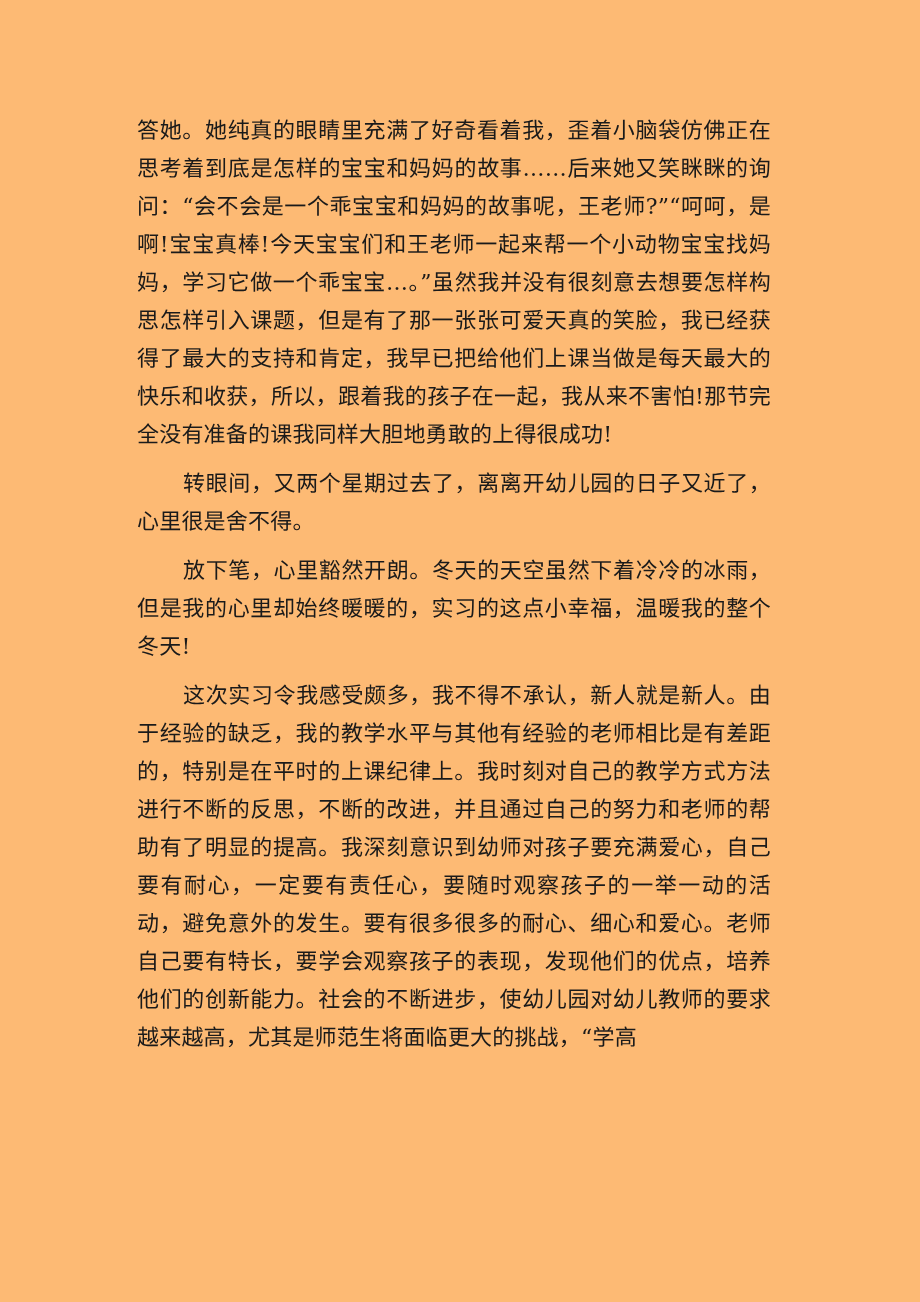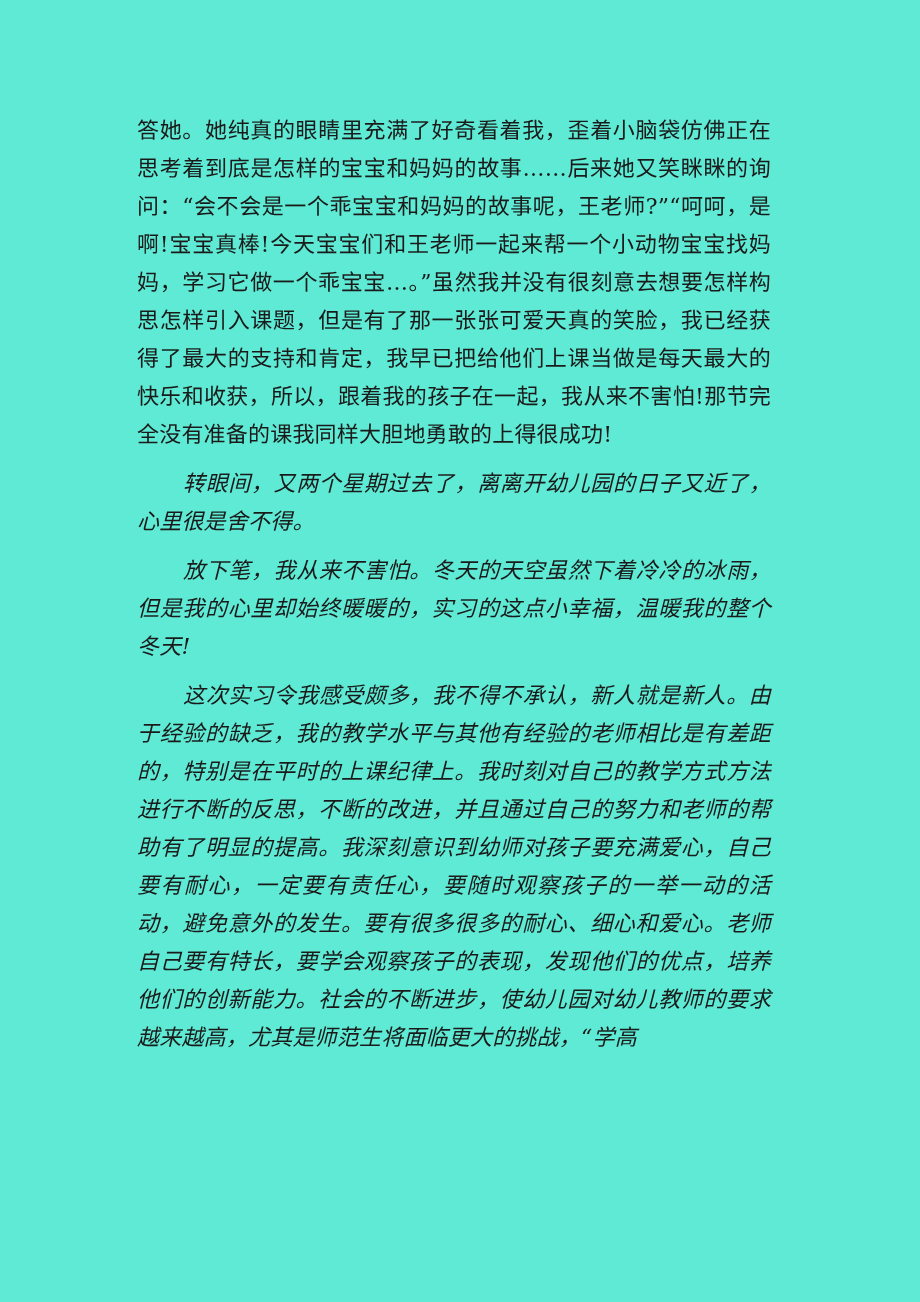--- a/index.html
+++ b/index.html
@@ -6,21 +6,21 @@
   html, body {
     margin: 0;
     padding: 0;
     background: #ffffff;
   }
 
   .page {
     position: relative;
     width: 920px;
     height: 1302px;
-    background: #5eead4;
+    background: #fdba74;
     margin: 0 auto;
     overflow: hidden;
     box-sizing: border-box;
   }
 
   .text-column {
     position: absolute;
     left: 137px;
     top: 112px;
     width: 634px;
@@ -38,36 +38,35 @@
     word-break: break-all;
     -webkit-font-smoothing: antialiased;
   }
 
   .para + .para {
     margin-top: 11px;
   }
 
   .para.indent {
     text-indent: 46px;
-    font-style: italic;
   }
 
   .para.no-indent {
     text-indent: 0;
   }
 </style>
 </head>
 <body>
 
 <div class="page">
   <div class="text-column">
 
     <p class="para no-indent">答她。她纯真的眼睛里充满了好奇看着我，歪着小脑袋仿佛正在思考着到底是怎样的宝宝和妈妈的故事……后来她又笑眯眯的询问：“会不会是一个乖宝宝和妈妈的故事呢，王老师?”“呵呵，是啊!宝宝真棒!今天宝宝们和王老师一起来帮一个小动物宝宝找妈妈，学习它做一个乖宝宝…。”虽然我并没有很刻意去想要怎样构思怎样引入课题，但是有了那一张张可爱天真的笑脸，我已经获得了最大的支持和肯定，我早已把给他们上课当做是每天最大的快乐和收获，所以，跟着我的孩子在一起，我从来不害怕!那节完全没有准备的课我同样大胆地勇敢的上得很成功!</p>
 
     <p class="para indent">转眼间，又两个星期过去了，离离开幼儿园的日子又近了，心里很是舍不得。</p>
 
 
-    <p class="para indent">放下笔，我从来不害怕。冬天的天空虽然下着冷冷的冰雨，但是我的心里却始终暖暖的，实习的这点小幸福，温暖我的整个冬天!</p>
+    <p class="para indent">放下笔，心里豁然开朗。冬天的天空虽然下着冷冷的冰雨，但是我的心里却始终暖暖的，实习的这点小幸福，温暖我的整个冬天!</p>
 
     <p class="para indent">这次实习令我感受颇多，我不得不承认，新人就是新人。由于经验的缺乏，我的教学水平与其他有经验的老师相比是有差距的，特别是在平时的上课纪律上。我时刻对自己的教学方式方法进行不断的反思，不断的改进，并且通过自己的努力和老师的帮助有了明显的提高。我深刻意识到幼师对孩子要充满爱心，自己要有耐心，一定要有责任心，要随时观察孩子的一举一动的活动，避免意外的发生。要有很多很多的耐心、细心和爱心。老师自己要有特长，要学会观察孩子的表现，发现他们的优点，培养他们的创新能力。社会的不断进步，使幼儿园对幼儿教师的要求越来越高，尤其是师范生将面临更大的挑战，“学高</p>
 
   </div>
 </div>
 
 </body></html>

